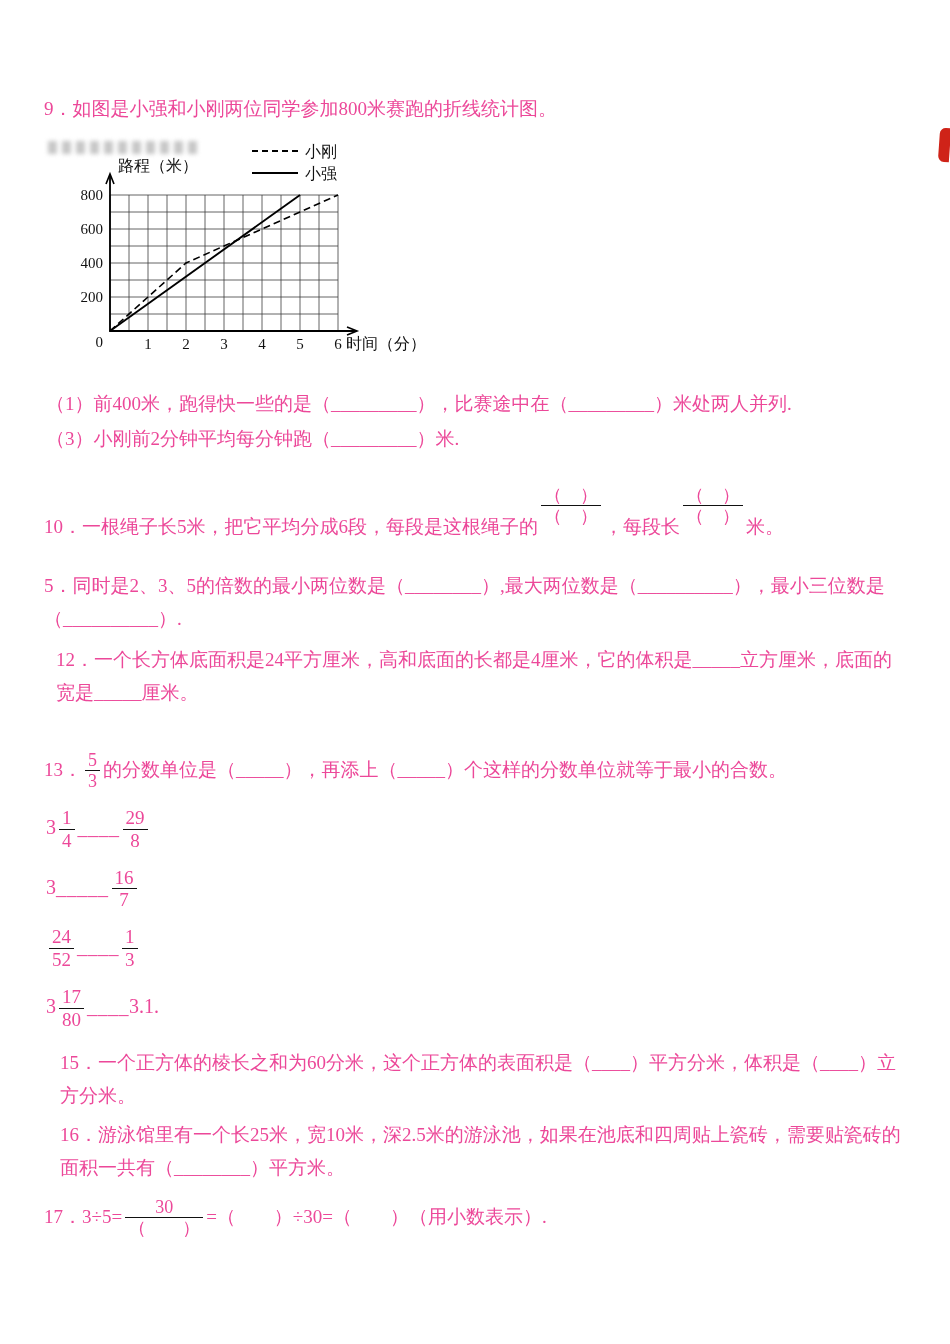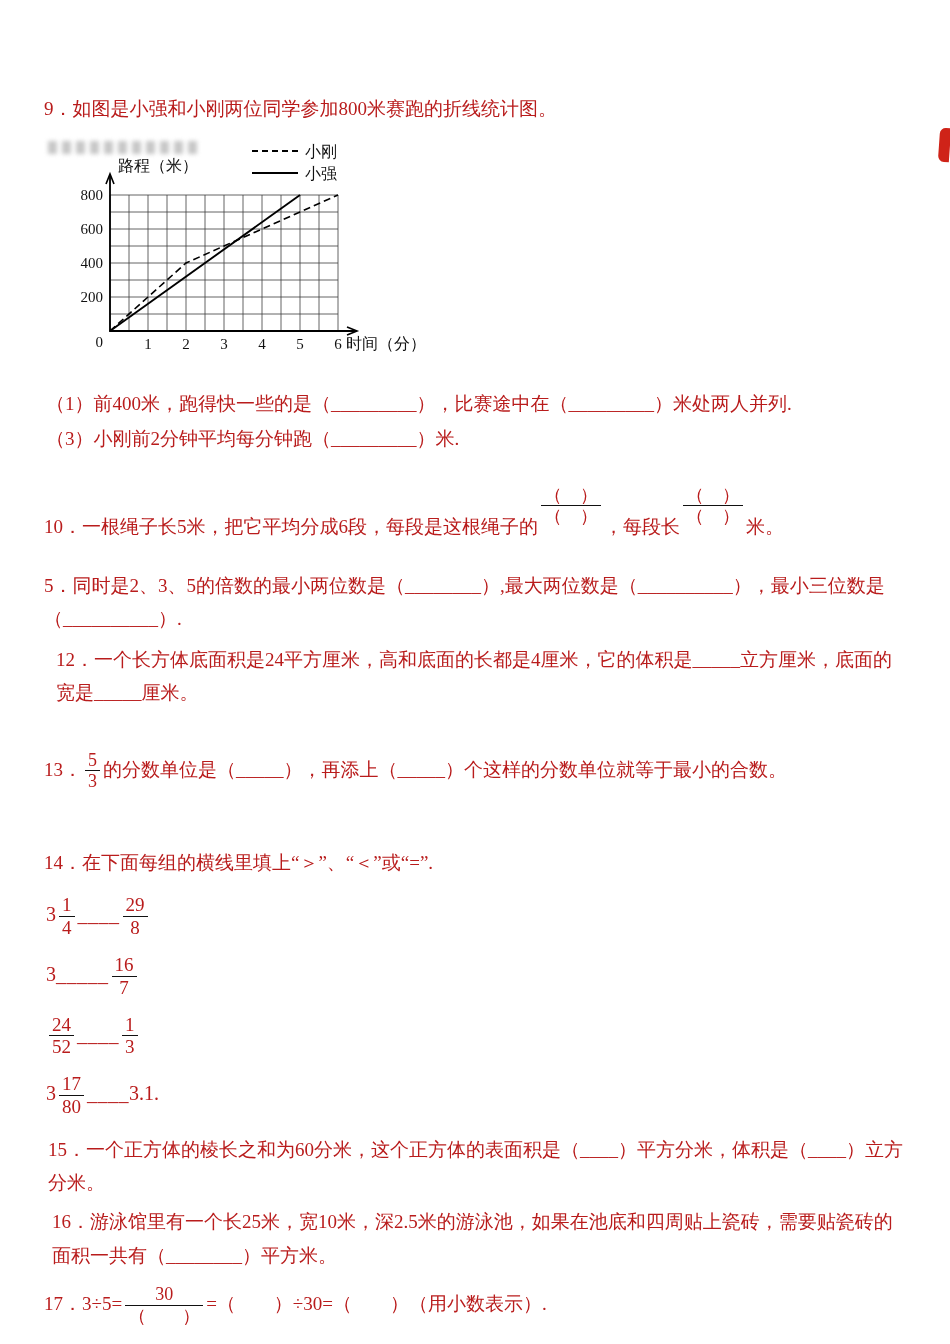--- a/index.html
+++ b/index.html
@@ -2,21 +2,21 @@
 <html><head>
 <meta charset="utf-8">
 <style>
   html,body{margin:0;padding:0;background:#ffffff;}
   .page{
     position:relative;
     width:950px;height:1344px;
     box-sizing:border-box;
     padding:92px 44px 0 44px;
     background:#ffffff;
-    color:#b91c1c;
+    color:#ec4899;
     font-family:"Liberation Serif","DejaVu Serif",serif;
     font-size:19px;
     line-height:1.75;
     overflow:hidden;
   }
   p{margin:0;}
   .q{margin:0;}
   .sub{margin:0 0 1px 2px;}
   .chart-wrap{
     position:relative;
@@ -40,22 +40,22 @@
   .frac .num{display:block;padding:0 3px;}
   .frac .den{display:block;border-top:1.6px solid #111;padding:0 3px;}
   .raised{vertical-align:0.55em;}
   .q10{margin:30px 0 0 0;}
   .q11{margin:26px 0 0 0;}
   .q12{margin:8px 0 0 12px;}
   .q13{margin:40px 0 0 0;}
   .q14i{margin:54px 0 0 0;}
   .fr-row{margin:15px 0 15px 2px;font-size:20px;line-height:1.2;}
   .fr-row .frac{font-size:19px;}
-  .q15{margin:10px 0 0 4px;}
-  .q16{margin:6px 0 0 8px;}
+  .q15{margin:10px 0 0 16px;}
+  .q16{margin:6px 0 0 16px;}
   .q17{margin:12px 0 0 0;}
   .blank{letter-spacing:.5px;}
 </style>
 </head>
 <body>
 
 <div class="page">
 
   <div class="red-mark"></div>
 
@@ -94,21 +94,20 @@
   <p class="sub">（3）小刚前2分钟平均每分钟跑（_________）米.</p>
 
   <p class="q q10"><span>10．</span><span>一根绳子长5米，把它平均分成6段，每段是这根绳子的</span><span class="frac raised"><span class="num">（　）</span><span class="den">（　）</span></span><span>，每段长</span><span class="frac raised"><span class="num">（　）</span><span class="den">（　）</span></span><span>米。</span></p>
 
   <p class="q q11"><span>5．</span><span>同时是2、3、5的倍数的最小两位数是（________）,最大两位数是（__________），最小三位数是（__________）.</span></p>
 
   <p class="q q12"><span>12．</span><span>一个长方体底面积是24平方厘米，高和底面的长都是4厘米，它的体积是_____立方厘米，底面的宽是_____厘米。</span></p>
 
   <p class="q q13"><span>13．</span><span class="frac"><span class="num">5</span><span class="den">3</span></span><span>的分数单位是（_____），再添上（_____）个这样的分数单位就等于最小的合数。</span></p>
 
-  <p class="q q14i"><span>14．</span><span>在下面每组的横线里填上“＞”、“＜”或“=”.</span></p>
 
   <p class="fr-row"><span>3</span><span class="frac"><span class="num">1</span><span class="den">4</span></span><span class="blank">____</span><span class="frac"><span class="num">29</span><span class="den">8</span></span></p>
 
   <p class="fr-row"><span>3</span><span class="blank">_____</span><span class="frac"><span class="num">16</span><span class="den">7</span></span></p>
 
   <p class="fr-row"><span class="frac"><span class="num">24</span><span class="den">52</span></span><span class="blank">____</span><span class="frac"><span class="num">1</span><span class="den">3</span></span></p>
 
   <p class="fr-row"><span>3</span><span class="frac"><span class="num">17</span><span class="den">80</span></span><span class="blank">____</span><span>3.1.</span></p>
 
   <p class="q q15"><span>15．</span><span>一个正方体的棱长之和为60分米，这个正方体的表面积是（____）平方分米，体积是（____）立方分米。</span></p>

